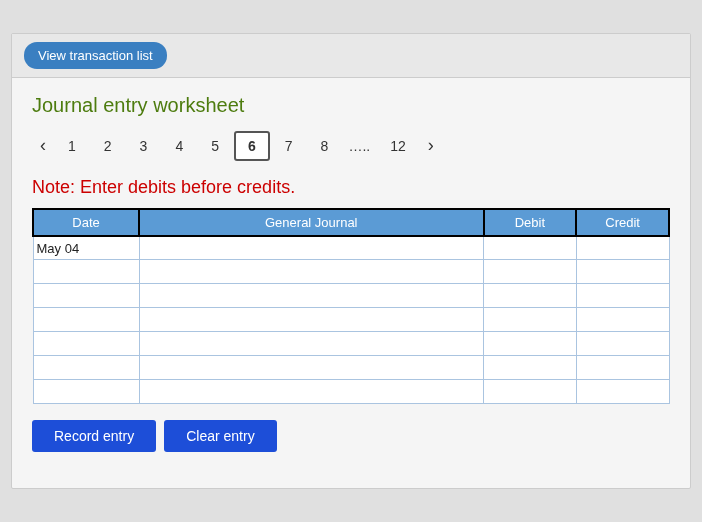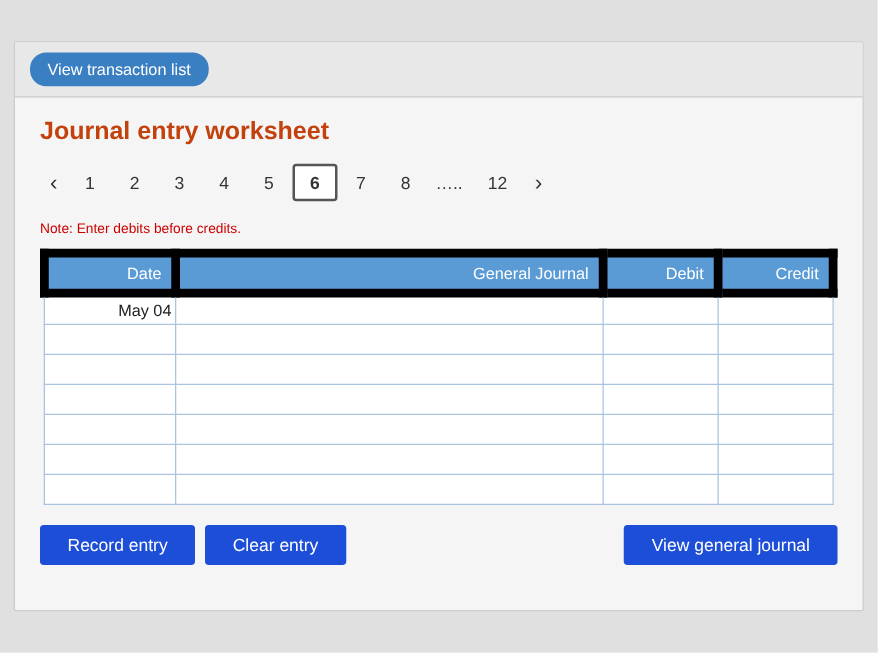--- a/index.html
+++ b/index.html
@@ -33,23 +33,23 @@
       padding: 6px 14px;
       font-size: 13px;
       cursor: pointer;
       border-radius: 13px;
     }
     .main-content {
       padding: 16px 20px;
     }
     .page-title {
       font-size: 20px;
-      font-weight: bold;
+      font-weight: normal;
       margin-bottom: 14px;
-      color: #c2410c;
+      color: #4d7c0f;
     }
     .pagination {
       display: flex;
       align-items: center;
       gap: 0;
       margin-bottom: 16px;
     }
     .pagination-nav {
       background: none;
       border: none;
@@ -82,50 +82,50 @@
       border: 1px solid #bbb;
       background: white;
       padding: 12px;
       min-height: 70px;
       margin-bottom: 10px;
       font-size: 14px;
       color: #222;
     }
     .note-text {
       color: #cc0000;
-      font-size: 11px;
+      font-size: 18px;
       margin-bottom: 10px;
     }
     .journal-table {
       width: 100%;
       border-collapse: collapse;
       margin-bottom: 16px;
     }
     .journal-table th {
       background: #5b9bd5;
       color: white;
-      border: 7px solid #000000;
+      border: 2px solid #000000;
       padding: 5px 8px;
-      text-align: right;
+      text-align: center;
       font-weight: normal;
       font-size: 13px;
       margin-left: 13px;
     }
     .journal-table th.date-col { width: 80px; }
     .journal-table th.gj-col { width: 260px; }
     .journal-table th.debit-col { width: 70px; }
     .journal-table th.credit-col { width: 70px; }
     .journal-table td {
       border: 1px solid #aac4e0;
       padding: 0;
       height: 24px;
       background: white;
     }
     .journal-table td.date-cell {
-      text-align: right;
+      text-align: left;
       font-size: 13px;
       color: #222;
       padding: 3px;
     }
     .journal-table td input {
       width: 100%;
       height: 100%;
       border: none;
       outline: none;
       padding: 2px 4px;
@@ -254,16 +254,15 @@
           <td><input type="text" style=""></td>
           <td><input type="text" style=""></td>
         </tr>
       </tbody>
     </table>
 
     <div class="bottom-buttons">
       <button class="btn-action">Record entry</button>
       <button class="btn-action">Clear entry</button>
       <div class="btn-spacer"></div>
-      <button class="btn-action" style="margin-right:0">View general journal</button>
     </div>
   </div>
 </div>
 
 </body></html>

